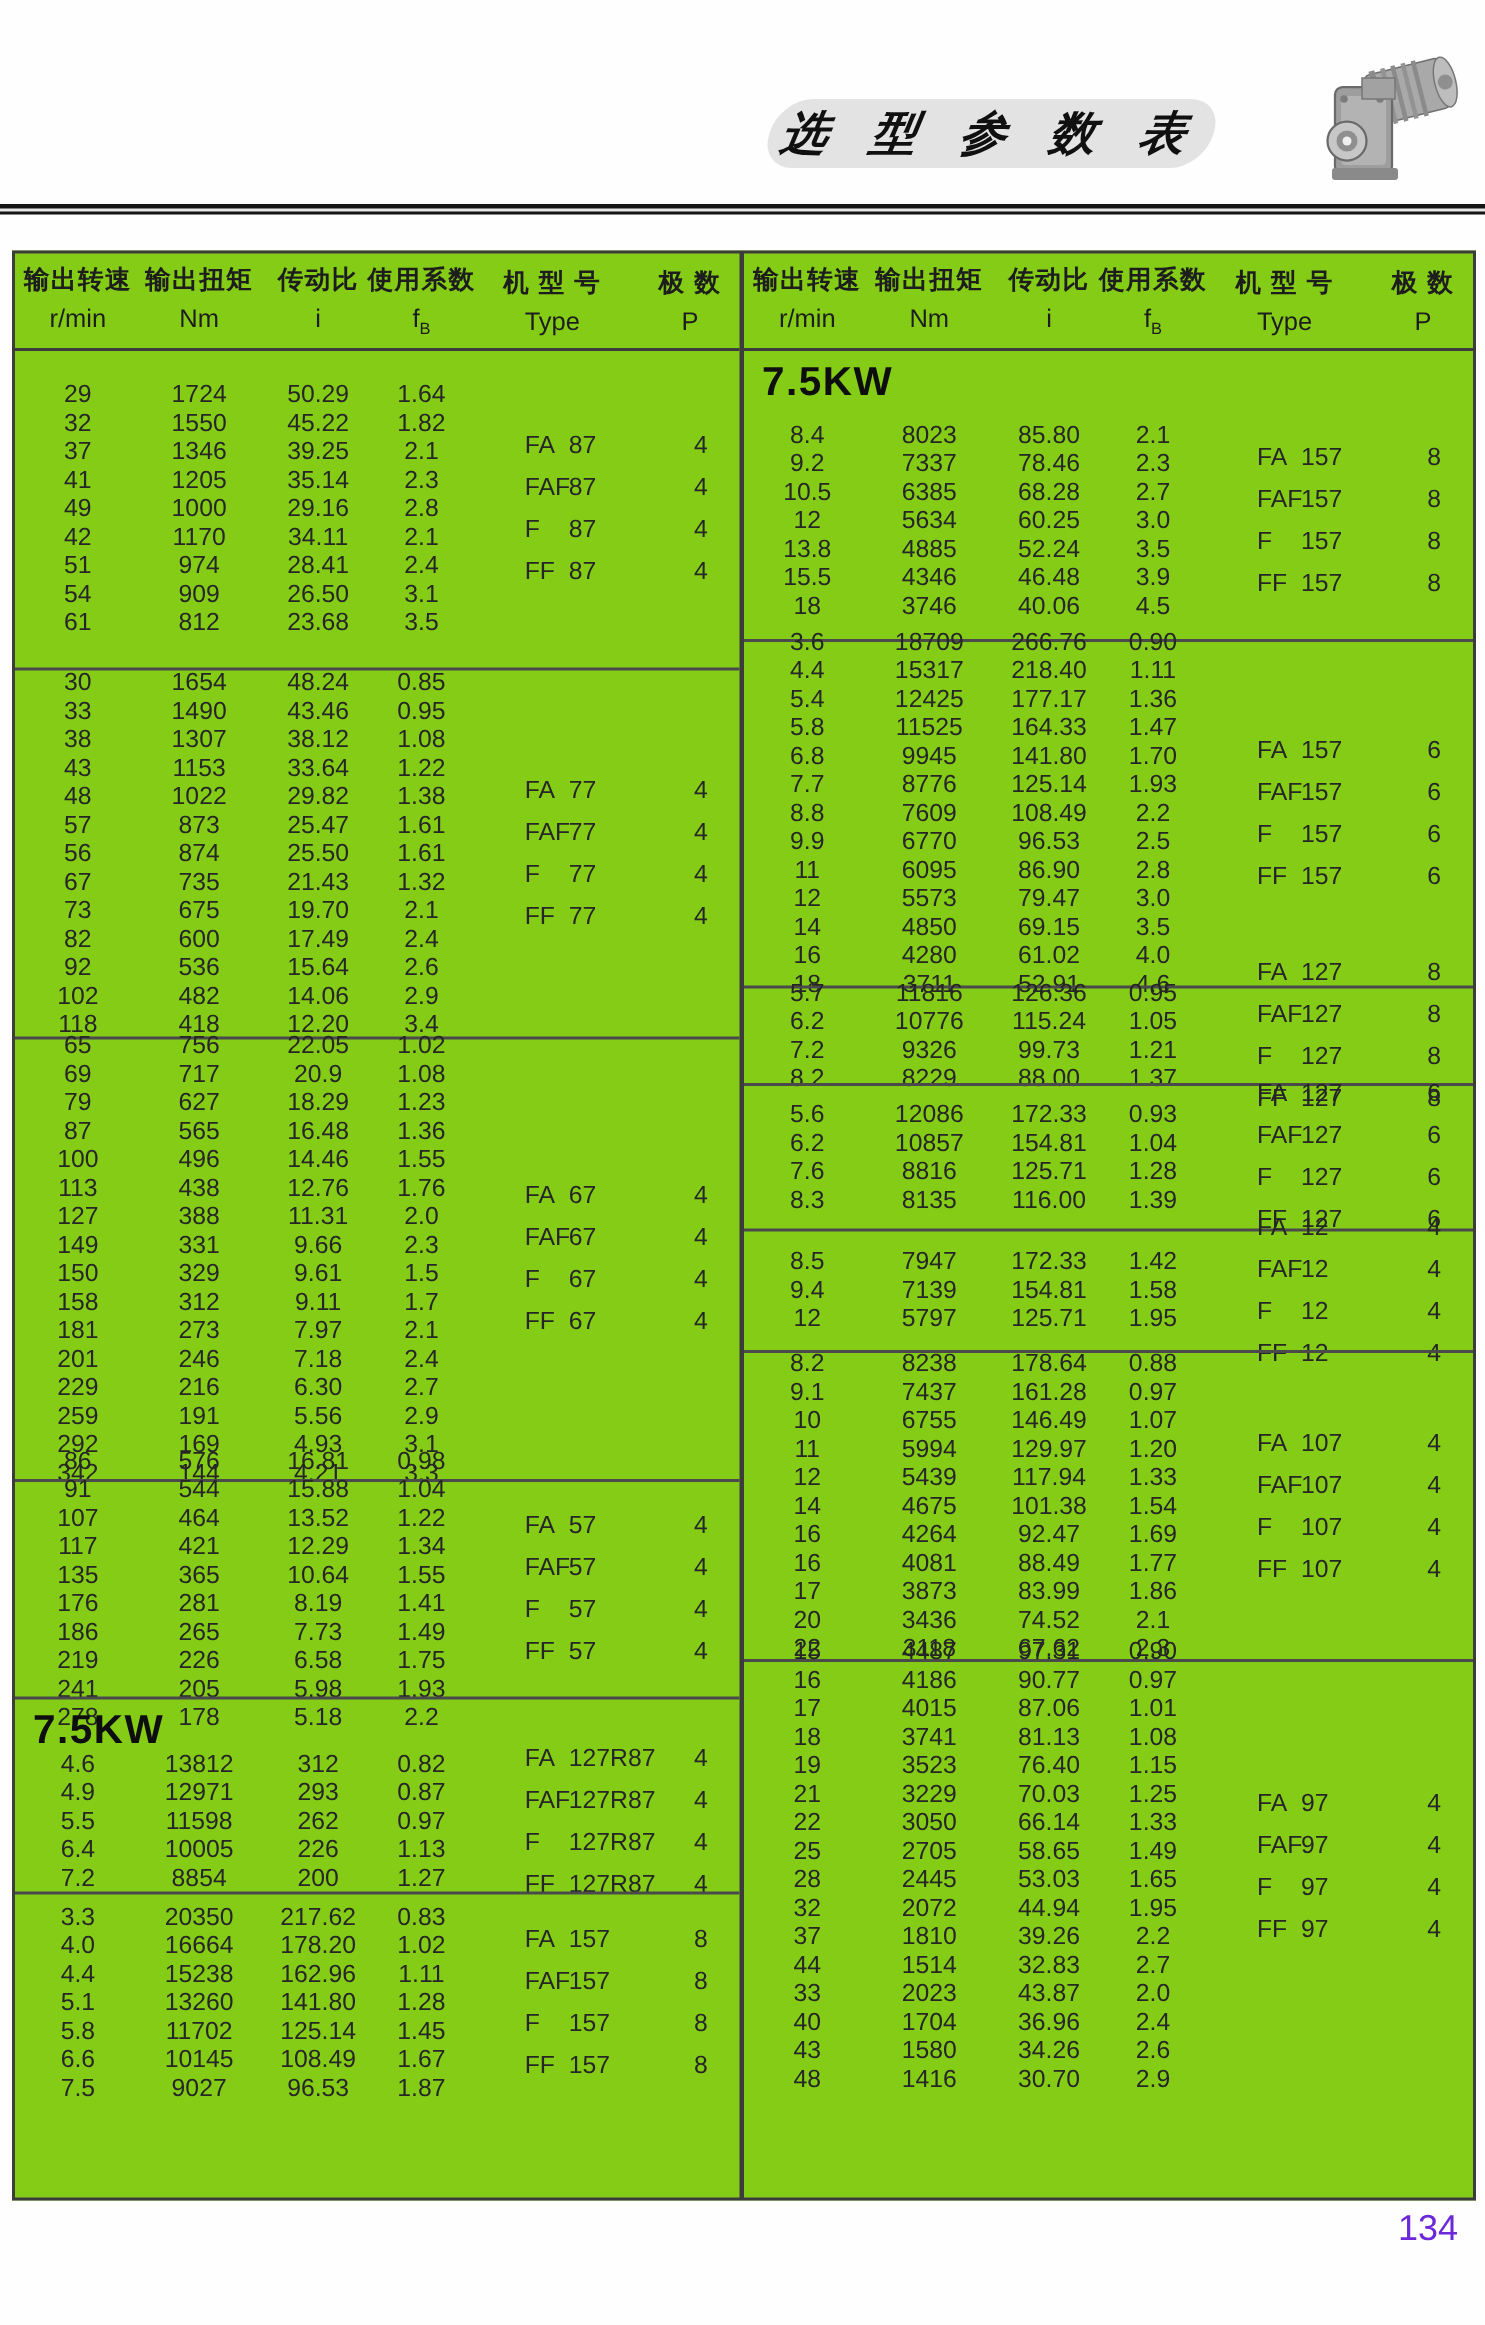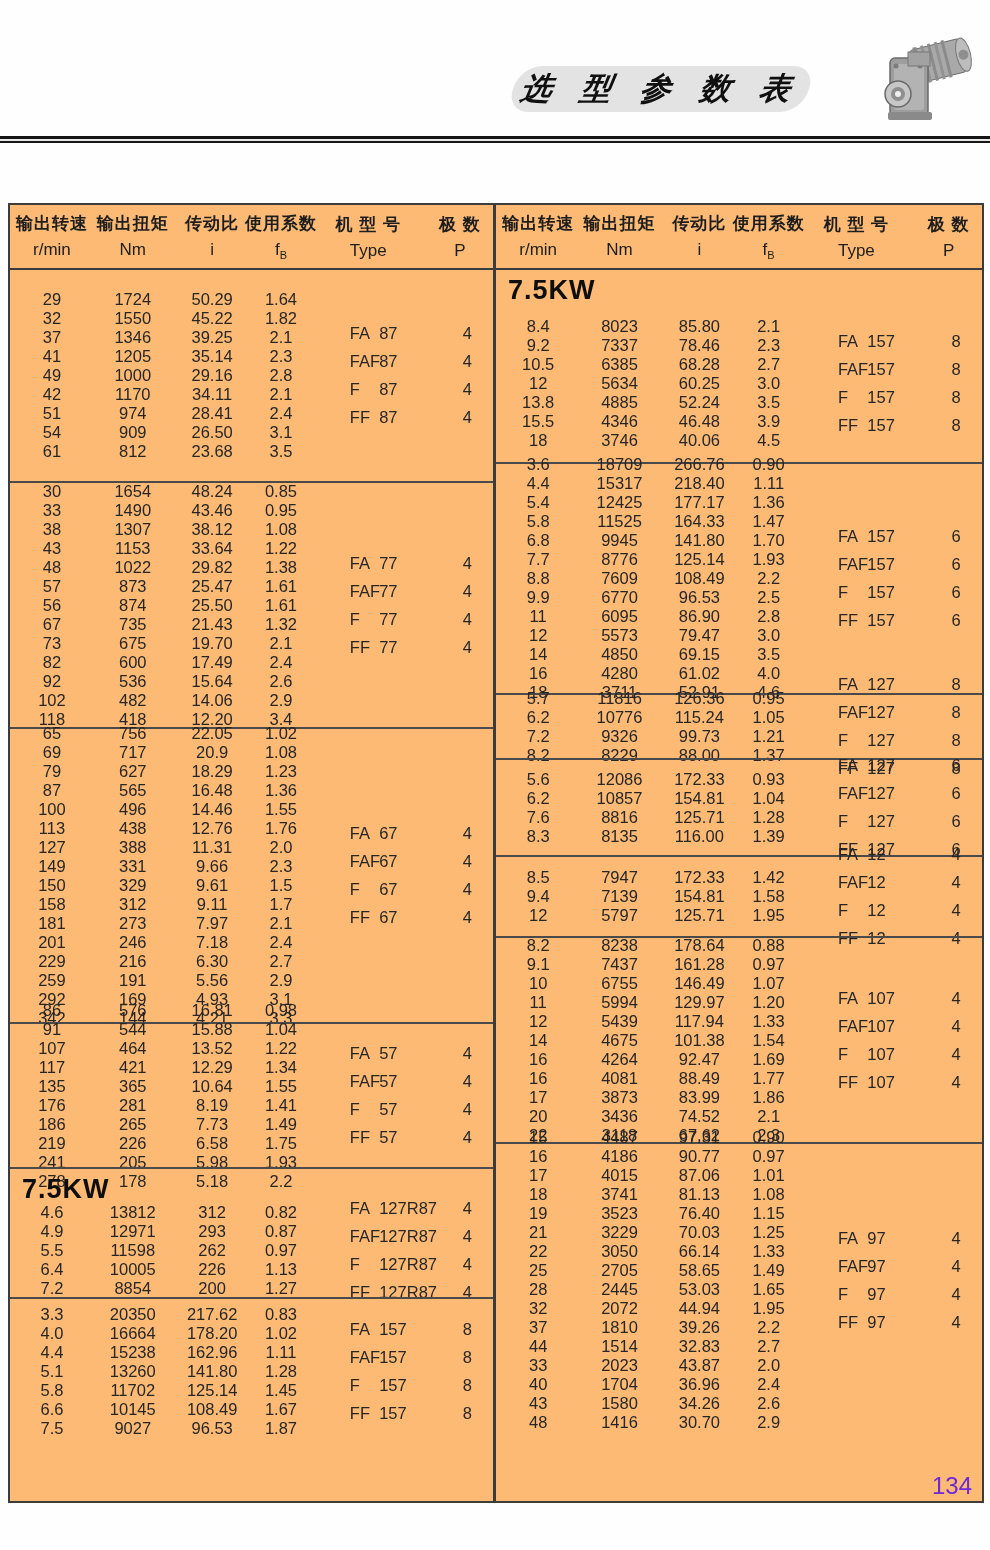--- a/index.html
+++ b/index.html
@@ -12,21 +12,21 @@
         display:flex;align-items:center;justify-content:center;}
   .title-text{transform:skewX(8deg);font-style:italic;font-weight:bold;
         font-size:31px;letter-spacing:10px;color:#101010;white-space:nowrap;}
   .motor-img{position:absolute;left:868px;top:28px;width:110px;height:102px;}
 
   .top-rule{position:absolute;left:0;top:136px;width:990px;height:2px;
         background:#e8e8e8;border-top:3px solid #151515;border-bottom:2px solid #151515;}
 
   
   .tables{position:absolute;left:8px;top:167px;display:flex;}
-  .ptable{box-sizing:border-box;height:1300px;border:2px solid #3c3c3c;background:#fdba74;margin-top:36px;}
+  .ptable{box-sizing:border-box;height:1300px;border:2px solid #3c3c3c;background:#84cc16;}
   .ptable.left{width:486px;border-right:1px solid #3c3c3c;}
   .ptable.right{width:490px;border-left:2px solid #3c3c3c;}
 
   .thead{box-sizing:border-box;height:65px;border-bottom:2px solid #3c3c3c;
          display:flex;align-items:center;}
   .h-data{width:62%;display:grid;grid-template-columns:28% 26% 27% 19%;}
   .h-types{width:38%;display:flex;}
   .h-model{width:64%;}
   .h-poles{width:36%;}
   .hcol{display:flex;flex-direction:column;align-items:center;gap:5px;}

